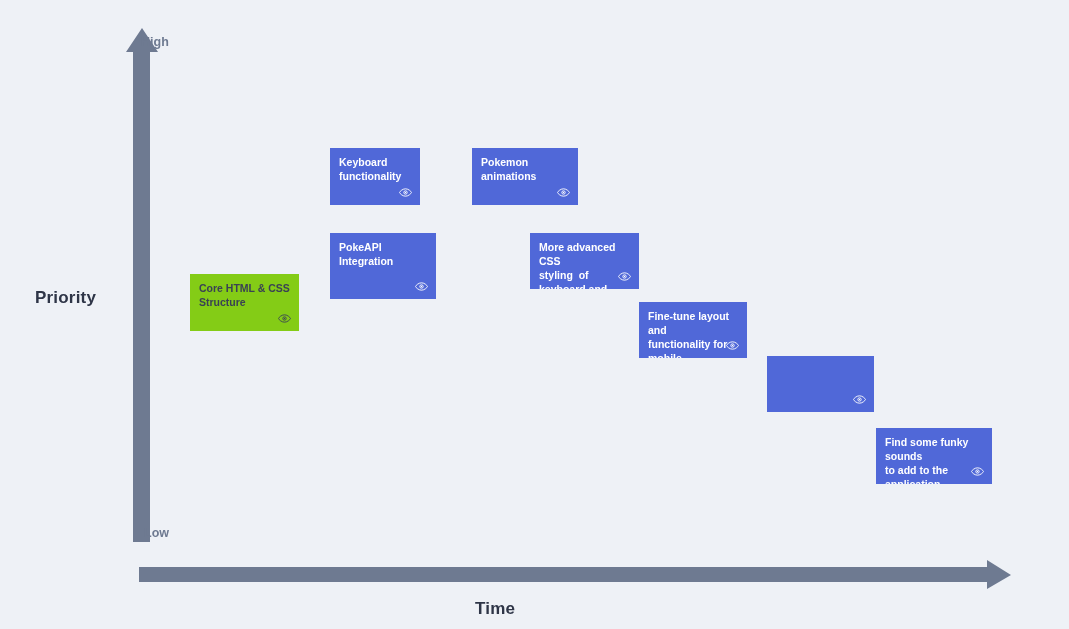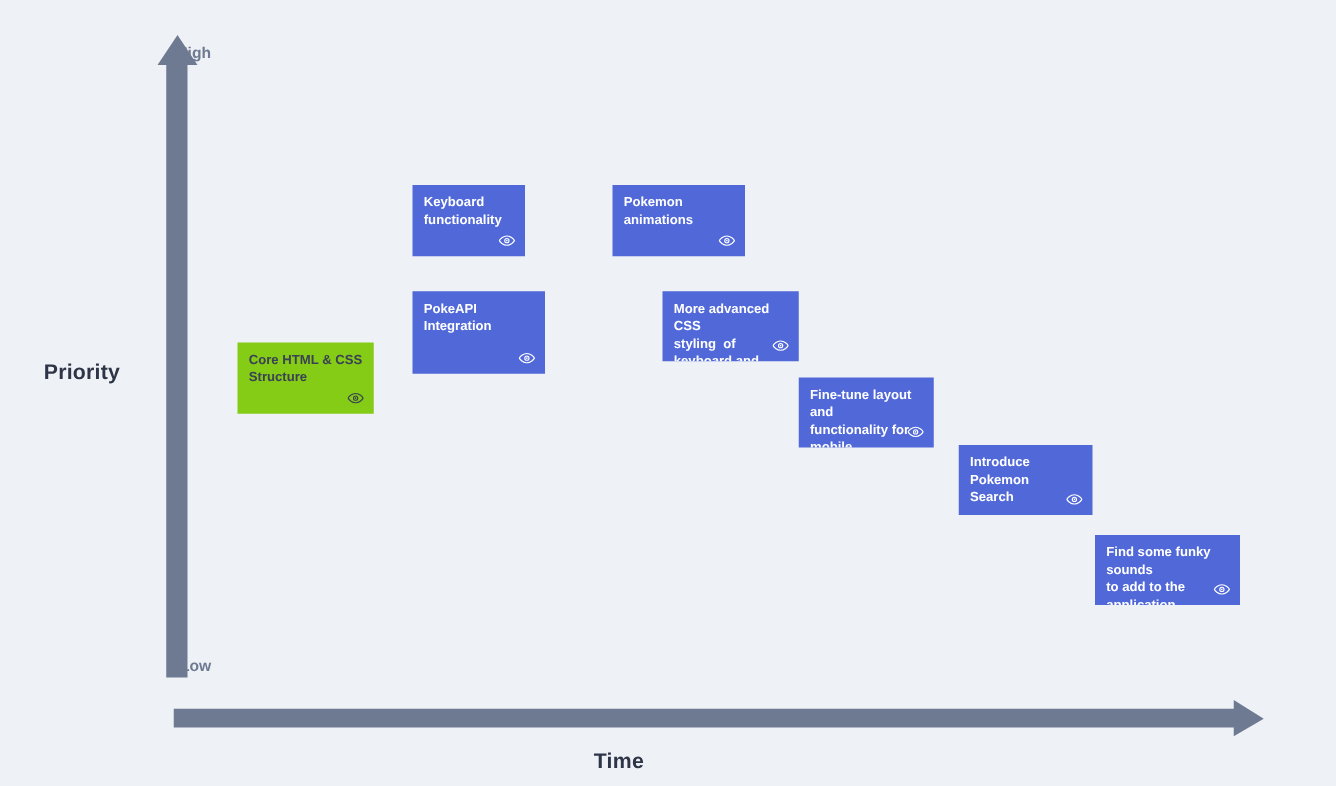--- a/index.html
+++ b/index.html
@@ -116,21 +116,21 @@
         </svg>
       </div>
       <div class="card" style="left: 330px; top: 148px; width: 90px; height: 57px;">
         <span class="card-text">Keyboard functionality</span>
         <svg class="eye" viewBox="0 0 24 16">
           <path d="M12 1.2C6.2 1.2 1.9 6 0.8 8c1.1 2 5.4 6.8 11.2 6.8S22.1 10 23.2 8C22.1 6 17.8 1.2 12 1.2z" fill="none" stroke="currentColor" stroke-width="1.7"></path>
           <circle cx="12" cy="8" r="3.1" fill="none" stroke="currentColor" stroke-width="1.7"></circle>
           <circle cx="12" cy="8" r="1.2" fill="currentColor"></circle>
         </svg>
       </div>
-      <div class="card" style="left: 490px; top: 148px; width: 106px; height: 57px;">
+      <div class="card" style="left: 472px; top: 148px; width: 106px; height: 57px;">
         <span class="card-text">Pokemon animations</span>
         <svg class="eye" viewBox="0 0 24 16">
           <path d="M12 1.2C6.2 1.2 1.9 6 0.8 8c1.1 2 5.4 6.8 11.2 6.8S22.1 10 23.2 8C22.1 6 17.8 1.2 12 1.2z" fill="none" stroke="currentColor" stroke-width="1.7"></path>
           <circle cx="12" cy="8" r="3.1" fill="none" stroke="currentColor" stroke-width="1.7"></circle>
           <circle cx="12" cy="8" r="1.2" fill="currentColor"></circle>
         </svg>
       </div>
       <div class="card" style="left: 330px; top: 233px; width: 106px; height: 66px;">
         <span class="card-text">PokeAPI Integration</span>
         <svg class="eye" viewBox="0 0 24 16">
@@ -153,22 +153,20 @@
         <span class="card-text">Fine-tune layout and
 functionality for mobile
 devices</span>
         <svg class="eye" viewBox="0 0 24 16">
           <path d="M12 1.2C6.2 1.2 1.9 6 0.8 8c1.1 2 5.4 6.8 11.2 6.8S22.1 10 23.2 8C22.1 6 17.8 1.2 12 1.2z" fill="none" stroke="currentColor" stroke-width="1.7"></path>
           <circle cx="12" cy="8" r="3.1" fill="none" stroke="currentColor" stroke-width="1.7"></circle>
           <circle cx="12" cy="8" r="1.2" fill="currentColor"></circle>
         </svg>
       </div>
       <div class="card" style="left: 767px; top: 356px; width: 107px; height: 56px;">
-        <span class="card-text">Introduce Pokemon
-Search</span>
         <svg class="eye" viewBox="0 0 24 16">
           <path d="M12 1.2C6.2 1.2 1.9 6 0.8 8c1.1 2 5.4 6.8 11.2 6.8S22.1 10 23.2 8C22.1 6 17.8 1.2 12 1.2z" fill="none" stroke="currentColor" stroke-width="1.7"></path>
           <circle cx="12" cy="8" r="3.1" fill="none" stroke="currentColor" stroke-width="1.7"></circle>
           <circle cx="12" cy="8" r="1.2" fill="currentColor"></circle>
         </svg>
       </div>
       <div class="card" style="left: 876px; top: 428px; width: 116px; height: 56px;">
         <span class="card-text">Find some funky sounds
 to add to the application</span>
         <svg class="eye" viewBox="0 0 24 16">

